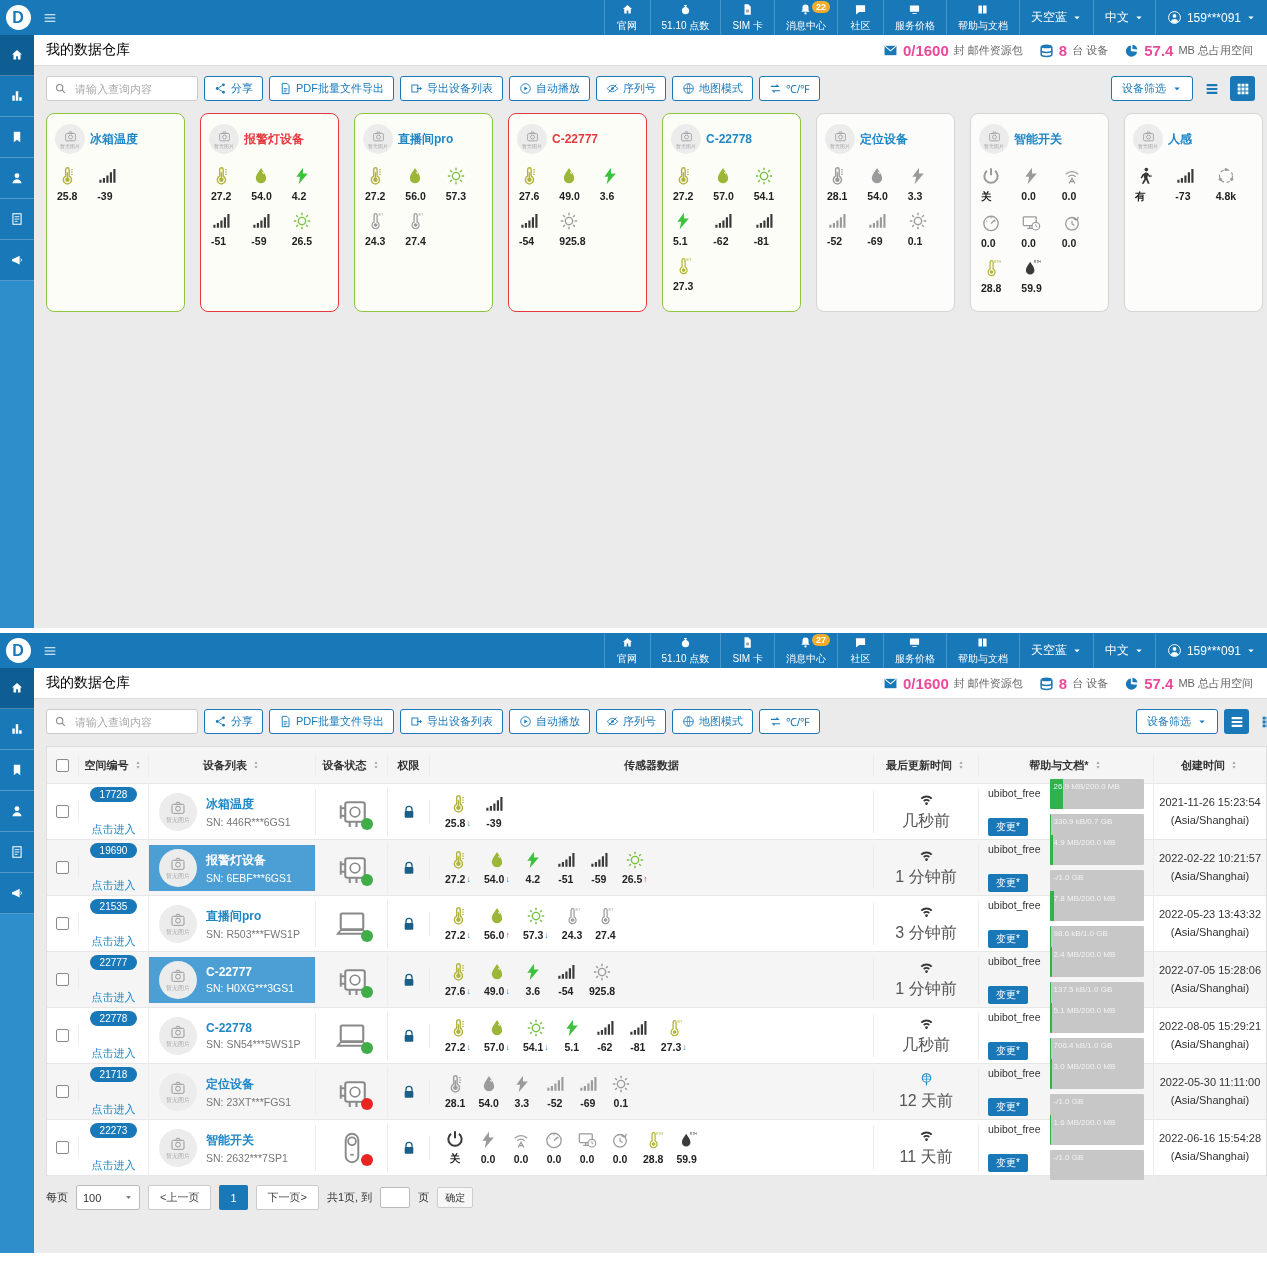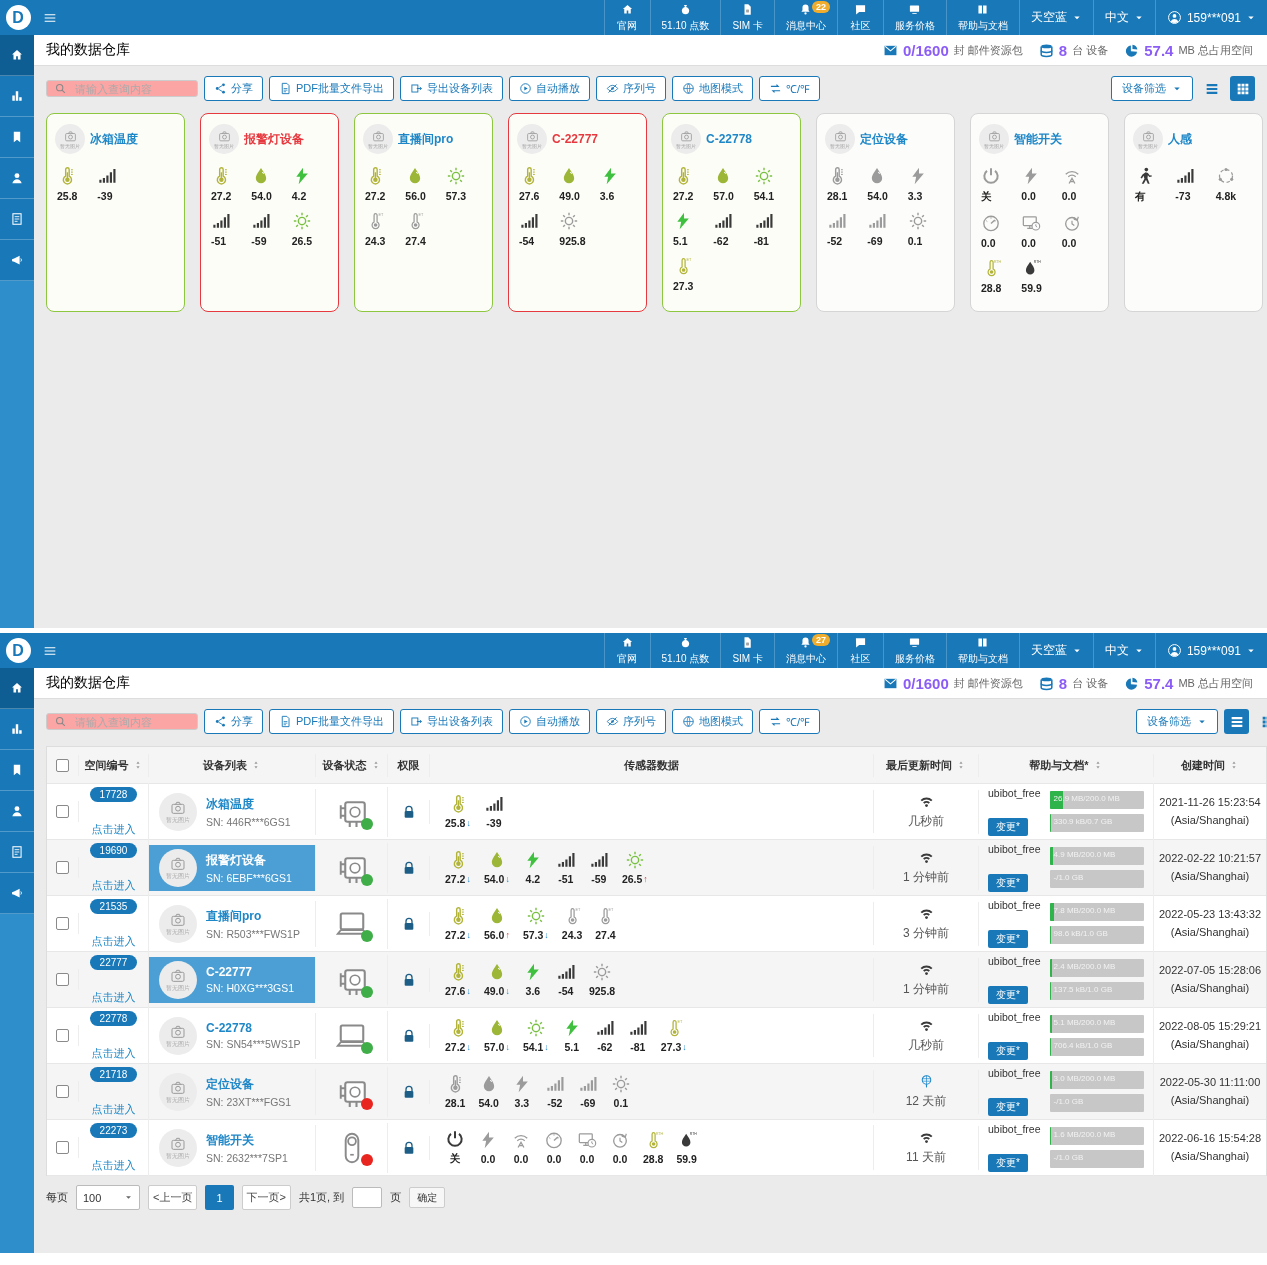--- a/index.html
+++ b/index.html
@@ -40,27 +40,27 @@
   .side-item.active{background:#0f5e93}
   .side-fill{flex:1}
   .main{flex:1;display:flex;flex-direction:column;min-width:0}
 
   .titlebar{height:31px;background:#fff;border-bottom:1px solid #ddd;display:flex;align-items:center;
             justify-content:space-between;padding:0 14px 0 12px;flex:0 0 auto}
   .page-title{font-size:14px;color:#000000}
   .stats{display:flex;align-items:center;gap:16px}
   .stat{display:flex;align-items:center;gap:4px;color:#666;font-size:11px;white-space:nowrap}
   .stat .st-icon{color:var(--header-blue);display:flex;align-items:center}
-  .stat b{font-size:15px;color:#8b5cf6;margin:17px 1px}
+  .stat b{font-size:15px;color:#ec4899;margin:17px 1px}
 
   .content{flex:1;padding:10px 12px 0 12px;overflow:hidden;position:relative}
   #p1 .content{padding-right:0}
 
   .toolbar{display:flex;align-items:center;gap:6px;margin-bottom:12px}
-  .search{width:152px;height:17px;border:1px solid #ccc;border-radius:3px;background:#fca5a5;display:flex;
+  .search{width:152px;height:25px;border:1px solid #ccc;border-radius:3px;background:#ffffff;display:flex;
           align-items:center;padding:0 7px;gap:6px;color:#888}
   .search input{border:0;outline:0;flex:1;font-size:11px;min-width:0;background:transparent;color:#333}
   .search input::placeholder{color:#aaa}
   .tb-btn{height:25px;padding:0 9px;border:1px solid var(--header-blue);border-radius:3px;background:#fff;
           color:var(--header-blue);font-size:11px;display:flex;align-items:center;gap:4px;cursor:pointer;white-space:nowrap}
   .tbar-right{margin-left:auto;display:flex;align-items:center;gap:6px}
   .filter-btn{height:25px;padding:0 10px;border:1px solid var(--header-blue);border-radius:3px;background:#fff;
           color:var(--header-blue);font-size:11px;display:flex;align-items:center;gap:6px;cursor:pointer}
   .view-btn{width:25px;height:25px;border-radius:3px;display:flex;align-items:center;justify-content:center;
             color:var(--header-blue);cursor:pointer;flex:0 0 auto}
@@ -115,37 +115,37 @@
   .dev-name{font-size:12px;font-weight:bold;color:var(--link-blue);cursor:pointer;white-space:nowrap}
   .dev-sn{color:#777;font-size:10.5px;margin-top:3px;white-space:nowrap}
   .hl .dev-name,.hl .dev-sn{color:#fff}
   .status-wrap{position:relative;width:42px;height:42px;color:#8a8a8a;display:flex;align-items:center;justify-content:center}
   .dot{position:absolute;width:12px;height:12px;border-radius:50%;right:0;bottom:3px}
   .dot.green{background:var(--dot-green)} .dot.red{background:var(--dot-red)}
   .lock-ic{color:var(--lock-blue);display:flex}
   .sens-cell{flex-direction:row;justify-content:flex-start;gap:13px;padding-left:15px}
   .tsensor{display:flex;flex-direction:column;align-items:center}
   .tsensor .s-val{margin-top:3px}
-  .upd-cell{color:#555;font-size:12px;gap:4px}
+  .upd-cell{color:#555;font-size:16px;gap:4px}
   .plan-cell{flex-direction:row;justify-content:flex-start;gap:9px;padding-left:9px}
   .plan-left{display:flex;flex-direction:column;align-items:flex-start;gap:19px}
   .plan-name{color:#333;font-size:10.5px}
   .chg-btn{background:var(--header-blue);color:#fff;font-size:10px;padding:2px 8px;border-radius:2px;cursor:pointer}
   .bars{display:flex;flex-direction:column;gap:5px}
-  .bar{width:94px;height:18px;background:#c7c7c7;position:relative;overflow:hidden;border-radius:1px}
+  .bar{width:94px;height:30px;background:#c7c7c7;position:relative;overflow:hidden;border-radius:1px}
   .bar-fill{position:absolute;left:0;top:0;bottom:0;background:var(--bar-fill)}
   .bar-text{position:relative;color:#f2f2f2;font-size:8px;line-height:13px;padding-left:4px;white-space:nowrap}
   .created-cell{color:#333;font-size:11px;line-height:1.55;text-align:center}
 
   
   .pager{display:flex;align-items:center;gap:8px;margin-top:9px;font-size:11px;color:#333}
   .sel{width:64px;height:25px;border:1px solid #bbb;background:#fff;display:flex;align-items:center;
        justify-content:space-between;padding:0 6px;border-radius:2px;cursor:pointer;color:#333}
   .sel .sort-ic{color:#666}
-  .pg-btn{height:25px;padding:0 4px;border:1px solid #ccc;background:#fff;display:flex;align-items:center;
+  .pg-btn{height:25px;padding:0 11px;border:1px solid #ccc;background:#fff;display:flex;align-items:center;
           border-radius:2px;cursor:pointer;color:#444}
   .pg-cur{height:25px;padding:0 11px;background:var(--header-blue);color:#fff;display:flex;align-items:center;
           border-radius:2px;cursor:pointer}
   .pg-input{width:30px;height:21px;border:1px solid #bbb;border-radius:2px;background:#fff}
   .pg-ok{height:21px;padding:0 7px;border:1px solid #ccc;background:#f7f7f7;font-size:10px;display:flex;
          align-items:center;border-radius:2px;cursor:pointer}
   svg{display:block}
 </style>
 </head>
 <body>

